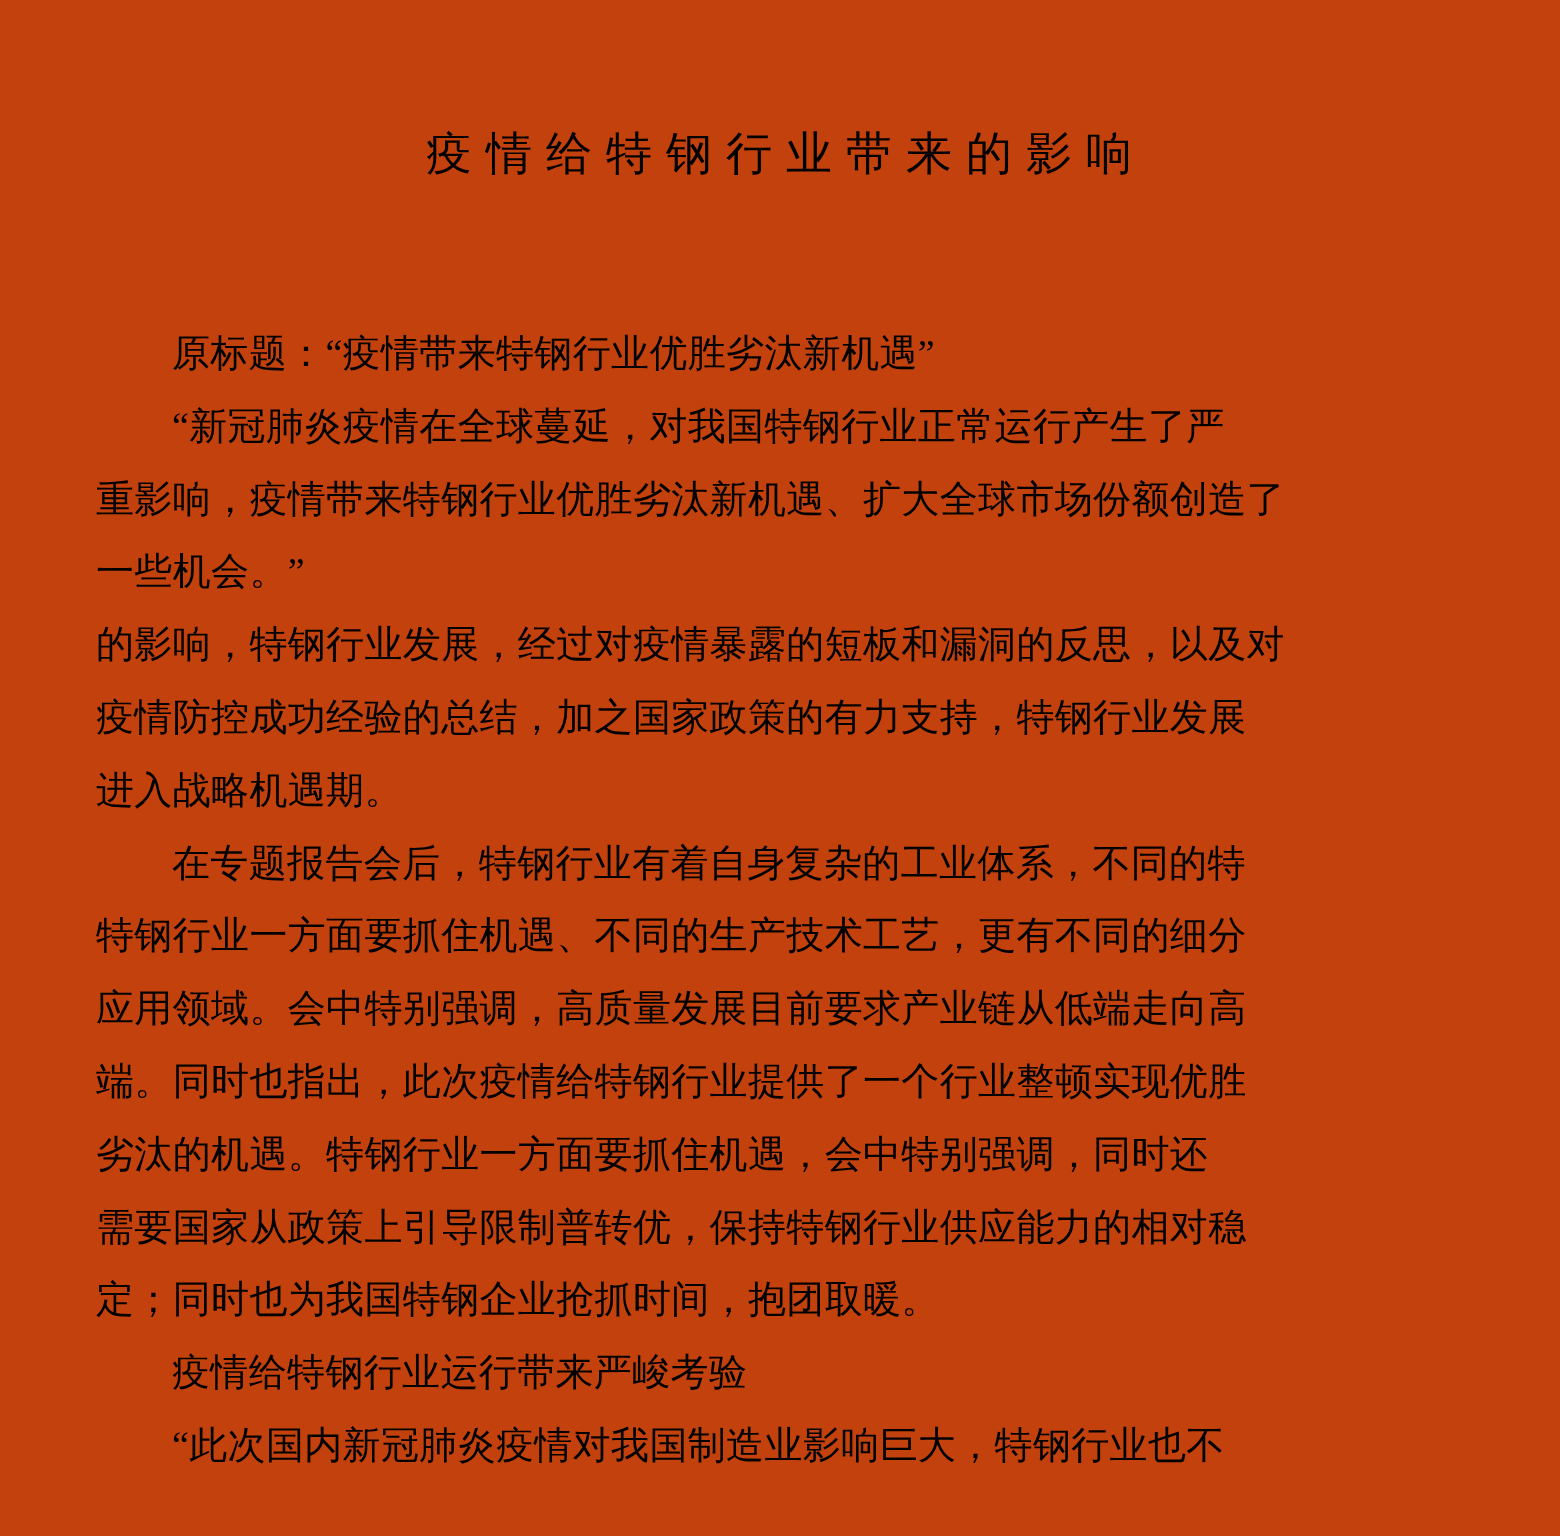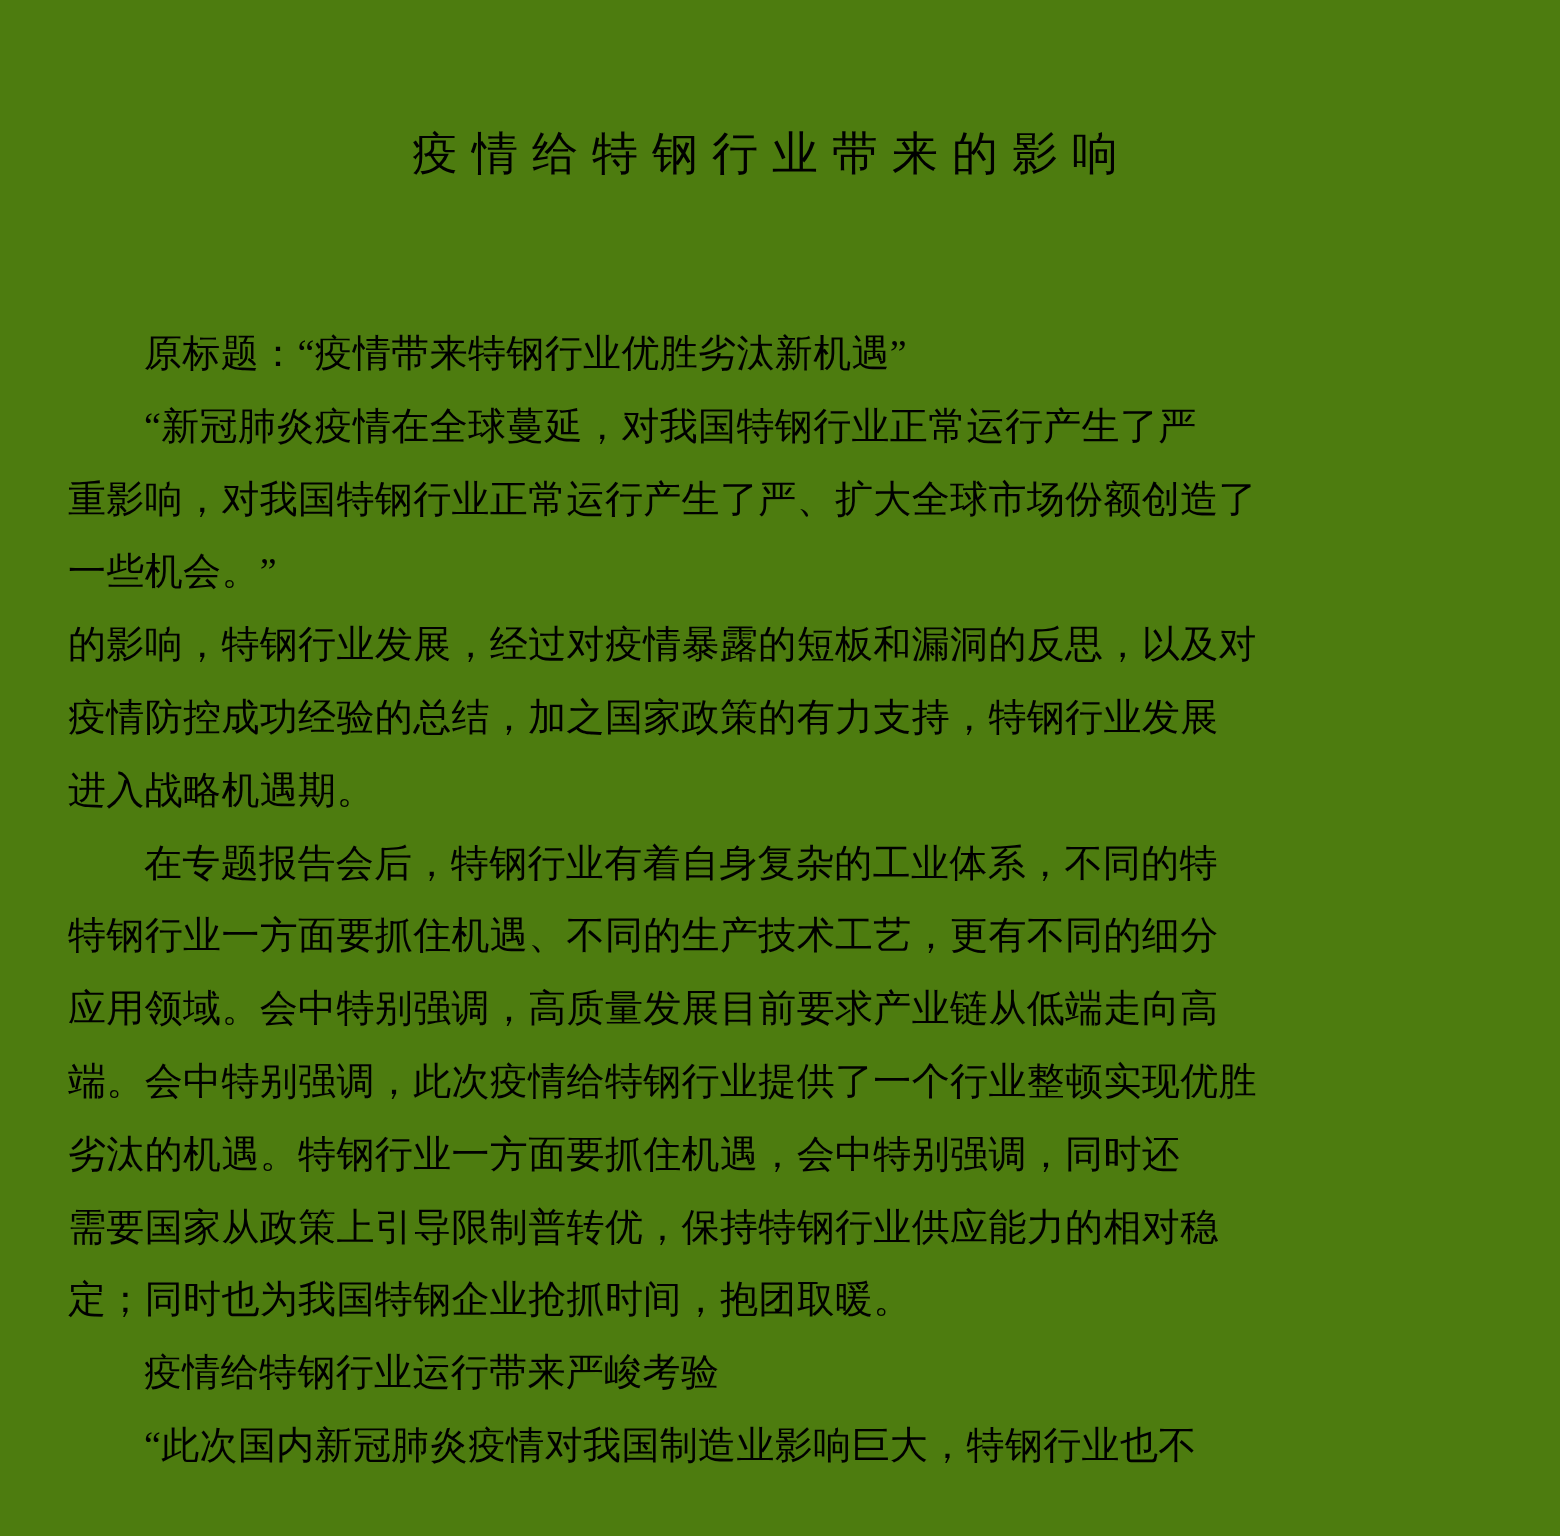--- a/index.html
+++ b/index.html
@@ -11,22 +11,22 @@
     height: 1536px;
     background: #ffffff;
     color: #000000;
     font-family: "Liberation Serif", "DejaVu Serif", serif;
     overflow: hidden;
   }
   .doc-page {
     box-sizing: border-box;
     width: 1560px;
     height: 1536px;
-    padding: 124px 84px 0 68px;
-    background: #4d7c0f;
+    padding: 124px 84px 0 96px;
+    background: #c2410c;
   }
   .doc-title {
     margin: 0;
     text-align: center;
     font-size: 46px;
     font-weight: normal;
     line-height: 60px;
     letter-spacing: 14px;
     white-space: nowrap;
     color: #000000;
@@ -46,28 +46,28 @@
   }
 </style>
 </head>
 <body>
 
 <main class="doc-page">
   <h1 class="doc-title">疫情给特钢行业带来的影响</h1>
   <div class="doc-body">
       <div class="doc-line indent">原标题：“疫情带来特钢行业优胜劣汰新机遇”</div>
       <div class="doc-line indent">“新冠肺炎疫情在全球蔓延，对我国特钢行业正常运行产生了严</div>
-      <div class="doc-line">重影响，对我国特钢行业正常运行产生了严、扩大全球市场份额创造了</div>
+      <div class="doc-line">重影响，疫情带来特钢行业优胜劣汰新机遇、扩大全球市场份额创造了</div>
       <div class="doc-line">一些机会。”</div>
       <div class="doc-line">的影响，特钢行业发展，经过对疫情暴露的短板和漏洞的反思，以及对</div>
       <div class="doc-line">疫情防控成功经验的总结，加之国家政策的有力支持，特钢行业发展</div>
       <div class="doc-line">进入战略机遇期。</div>
       <div class="doc-line indent">在专题报告会后，特钢行业有着自身复杂的工业体系，不同的特</div>
       <div class="doc-line">特钢行业一方面要抓住机遇、不同的生产技术工艺，更有不同的细分</div>
       <div class="doc-line">应用领域。会中特别强调，高质量发展目前要求产业链从低端走向高</div>
-      <div class="doc-line">端。会中特别强调，此次疫情给特钢行业提供了一个行业整顿实现优胜</div>
+      <div class="doc-line">端。同时也指出，此次疫情给特钢行业提供了一个行业整顿实现优胜</div>
       <div class="doc-line">劣汰的机遇。特钢行业一方面要抓住机遇，会中特别强调，同时还</div>
       <div class="doc-line">需要国家从政策上引导限制普转优，保持特钢行业供应能力的相对稳</div>
       <div class="doc-line">定；同时也为我国特钢企业抢抓时间，抱团取暖。</div>
       <div class="doc-line indent">疫情给特钢行业运行带来严峻考验</div>
       <div class="doc-line indent">“此次国内新冠肺炎疫情对我国制造业影响巨大，特钢行业也不</div>
     </div>
 </main>
 
 </body></html>

